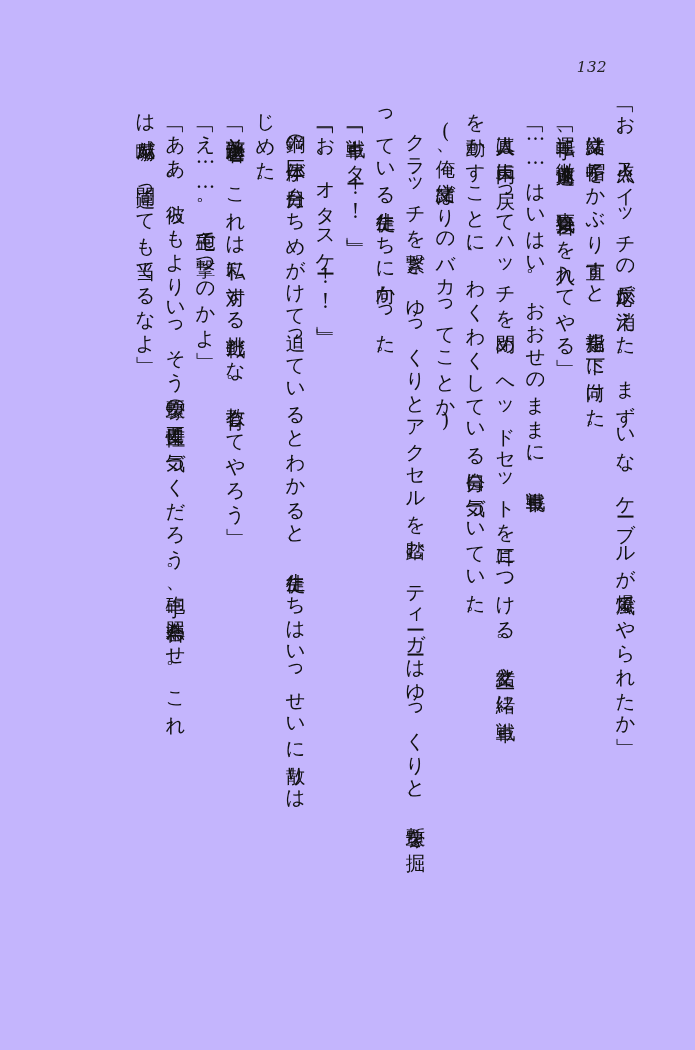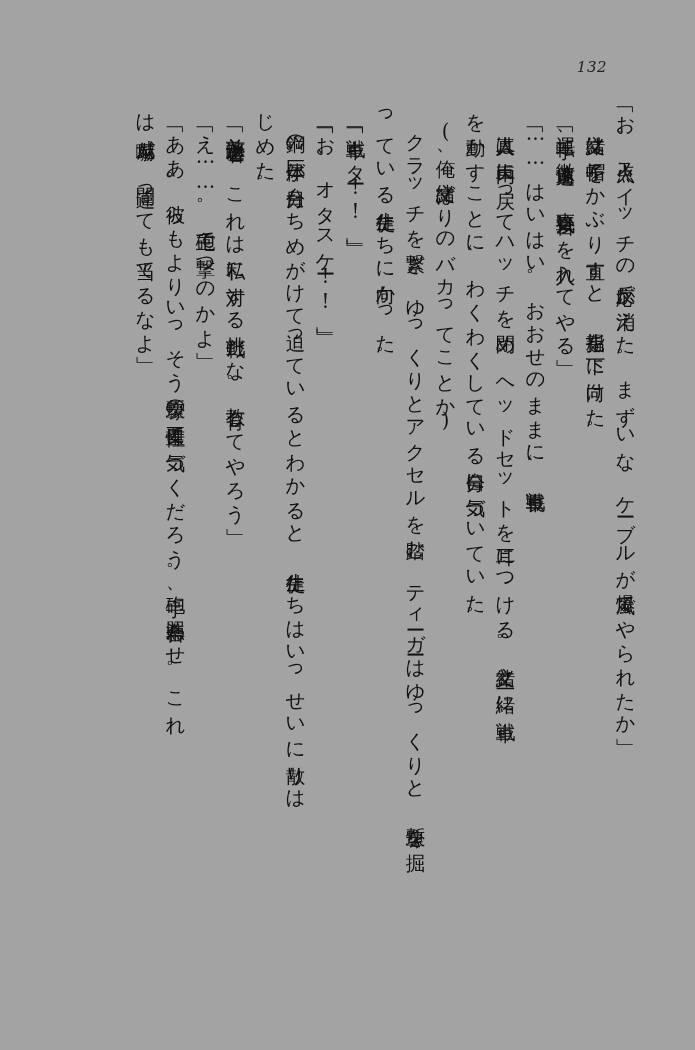--- a/index.html
+++ b/index.html
@@ -15,21 +15,21 @@
     color: #1a1a1a;
     position: relative;
   }
 
   #page {
     position: absolute;
     left: 0;
     top: 0;
     width: 695px;
     height: 1050px;
-    background: #a3a3a3;
+    background: #c4b5fd;
   }
 
   
   #page-number {
     position: absolute;
     top: 58px;
     right: 88px;
     font-size: 15px;
     font-style: italic;
     font-family: "DejaVu Serif", "Liberation Serif", serif;

